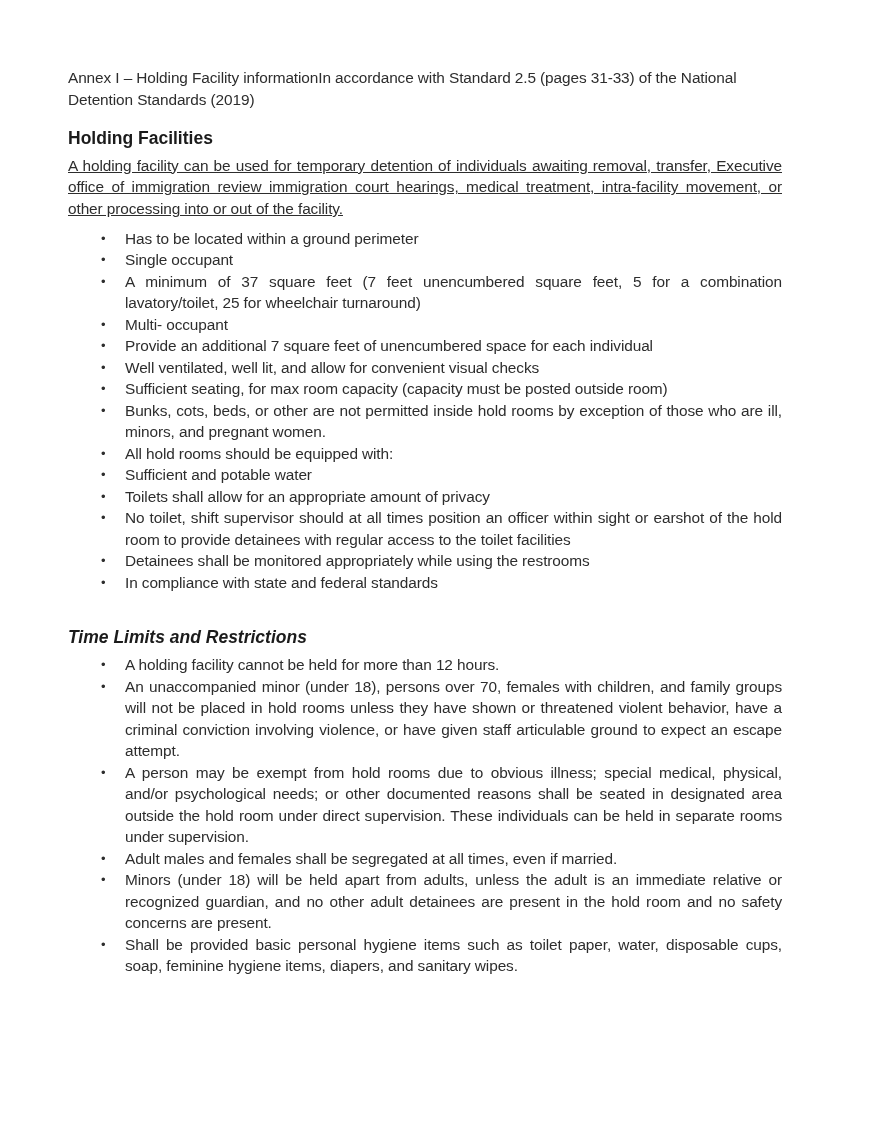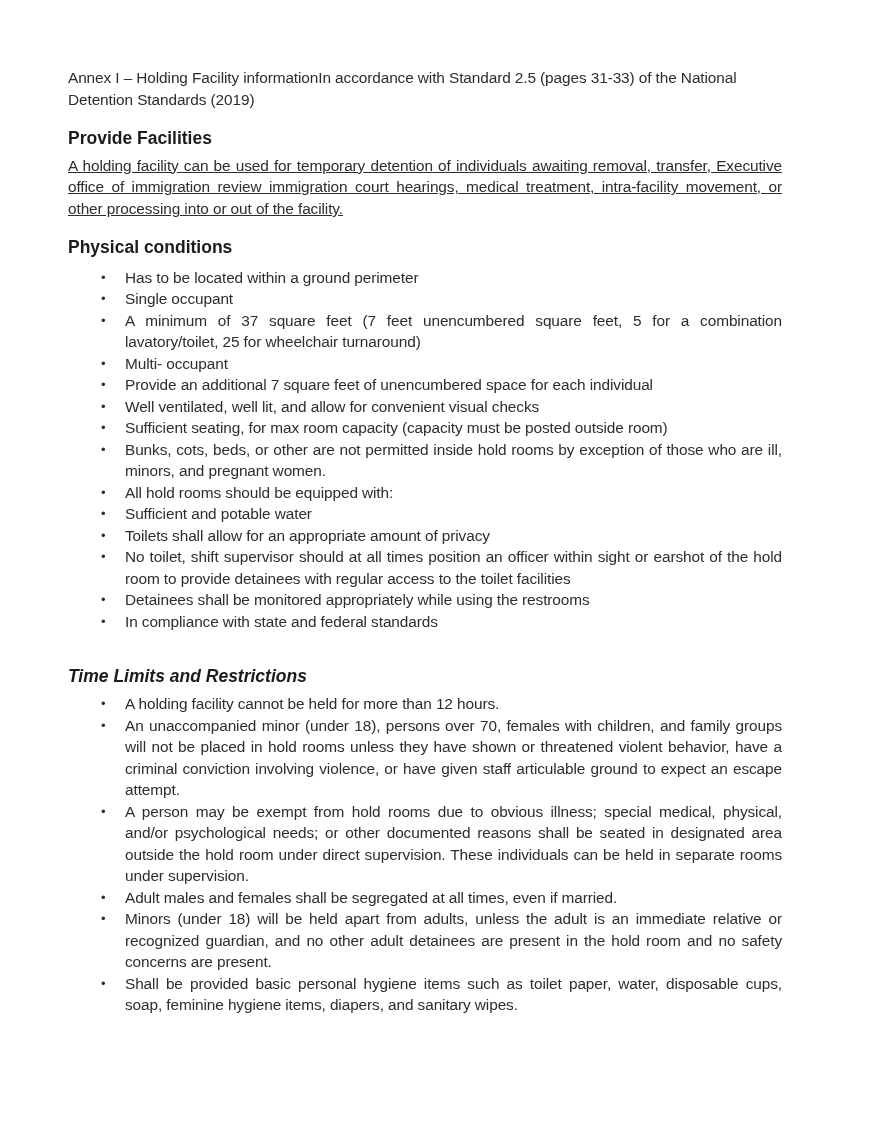--- a/index.html
+++ b/index.html
@@ -75,24 +75,23 @@
     text-align: justify;
   }
 </style>
 </head>
 <body>
 
 <div class="page">
 
   <p class="intro">Annex I – Holding Facility informationIn accordance with Standard 2.5 (pages 31-33) of the National Detention Standards (2019)</p>
 
-  <h2 class="section-heading">Provide Facilities</h2>
+  <h2 class="section-heading">Holding Facilities</h2>
   <p class="body-par">A holding facility can be used for temporary detention of individuals awaiting removal, transfer, Executive office of immigration review immigration court hearings, medical treatment, intra-facility movement, or other processing into or out of the facility.</p>
 
-  <h2 class="section-heading">Physical conditions</h2>
 
   <ul class="bullet-list">
     <li>
         <span class="marker">•</span>
         <span class="li-text">Has to be located within a ground perimeter</span>
       </li>
     <li>
         <span class="marker">•</span>
         <span class="li-text">Single occupant</span>
       </li>

